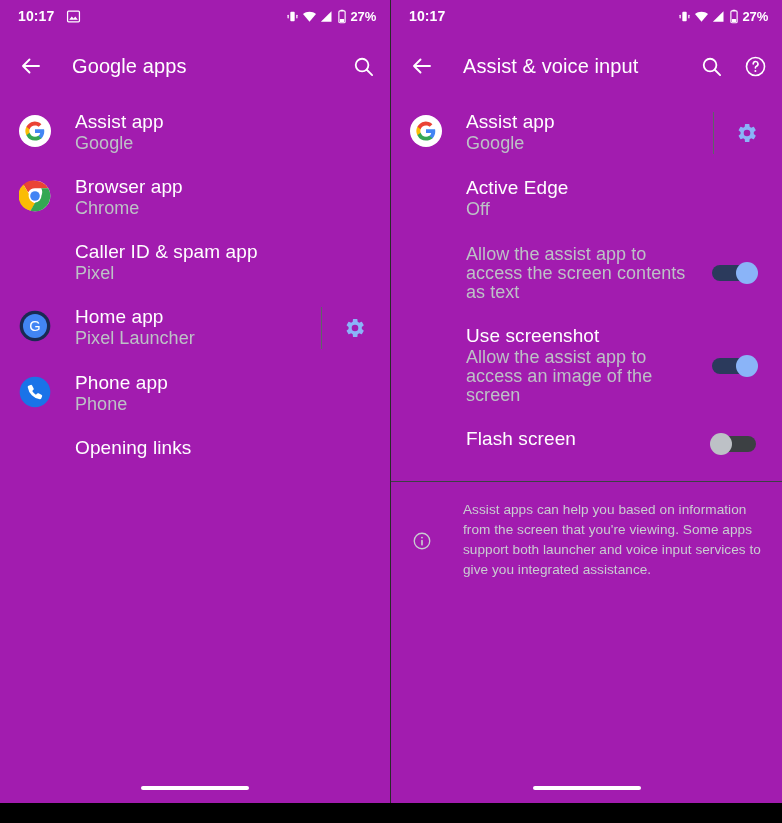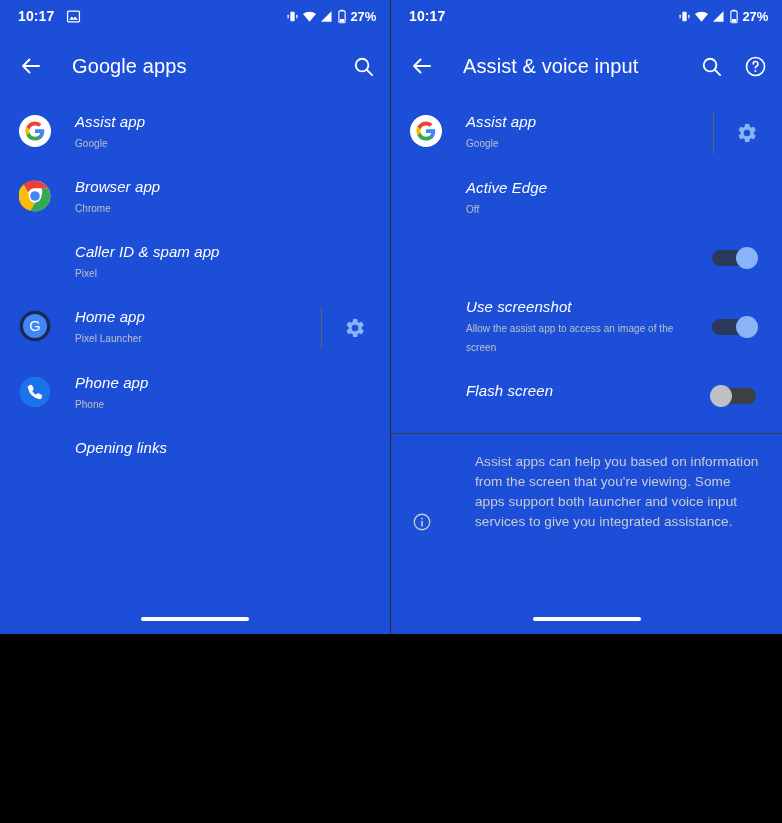--- a/index.html
+++ b/index.html
@@ -4,22 +4,22 @@
 <style>
   * { box-sizing: border-box; margin: 0; padding: 0; }
   html, body {
     width: 782px; height: 823px;
     background: #000;
     font-family: "Liberation Sans", sans-serif;
     overflow: hidden;
   }
   .screens { display: flex; width: 782px; height: 823px; }
   .phone {
-    width: 391px; height: 634px;
-    background: #1d4ed8;
+    width: 391px; height: 803px;
+    background: #a21caf;
     position: relative;
     overflow: hidden;
   }
   .phone.left { border-right: 1px solid #2a2a2a; }
 
   
   .statusbar {
     height: 32px;
     display: flex;
     align-items: center;
@@ -81,29 +81,28 @@
     margin-top: 2px;
   }
   .row-text {
     flex: 1;
     padding-left: 23px;
     min-width: 0;
   }
   .row.no-icon .row-text { padding-left: 57px; }
   .row-title {
     color: #ffffff;
-    font-size: 15px;
+    font-size: 19px;
     font-weight: 400;
     line-height: 20px;
     letter-spacing: 0.1px;
-    font-style: italic;
   }
   .row-sub {
     color: #bdc1c6;
-    font-size: 10px;
+    font-size: 18px;
     line-height: 19px;
     margin-top: 2px;
     letter-spacing: 0.05px;
   }
   .row-tail {
     display: flex;
     align-items: center;
     align-self: stretch;
     padding-left: 10px;
   }
@@ -146,23 +145,22 @@
   .switch.off .thumb { left: 0; background: #bdc1c6; }
 
   
   .hdivider {
     height: 1px;
     background: #3c4043;
     margin: 10px 0 0 0;
   }
   .note {
     display: flex;
-    align-items: flex-end;
+    align-items: center;
     padding: 18px 20px 18px 18px;
-    gap: 12px;
   }
   .note-icon {
     width: 26px; flex: 0 0 26px;
     display: flex; justify-content: center;
     margin-top: 2px;
   }
   .note-text {
     padding-left: 28px;
     color: #c9ccd1;
     font-size: 13.6px;
@@ -410,20 +408,21 @@
 
       <div class="row no-icon">
         <div class="row-text">
           <div class="row-title">Active Edge</div>
           <div class="row-sub">Off</div>
         </div>
       </div>
 
       <div class="row no-icon">
         <div class="row-text">
+          <div class="row-sub">Allow the assist app to access the screen contents as text</div>
         </div>
         <div class="row-tail">
           <div class="switch on">
             <span class="track"></span>
             <span class="thumb"></span>
           </div>
         </div>
       </div>
 
       <div class="row no-icon">

